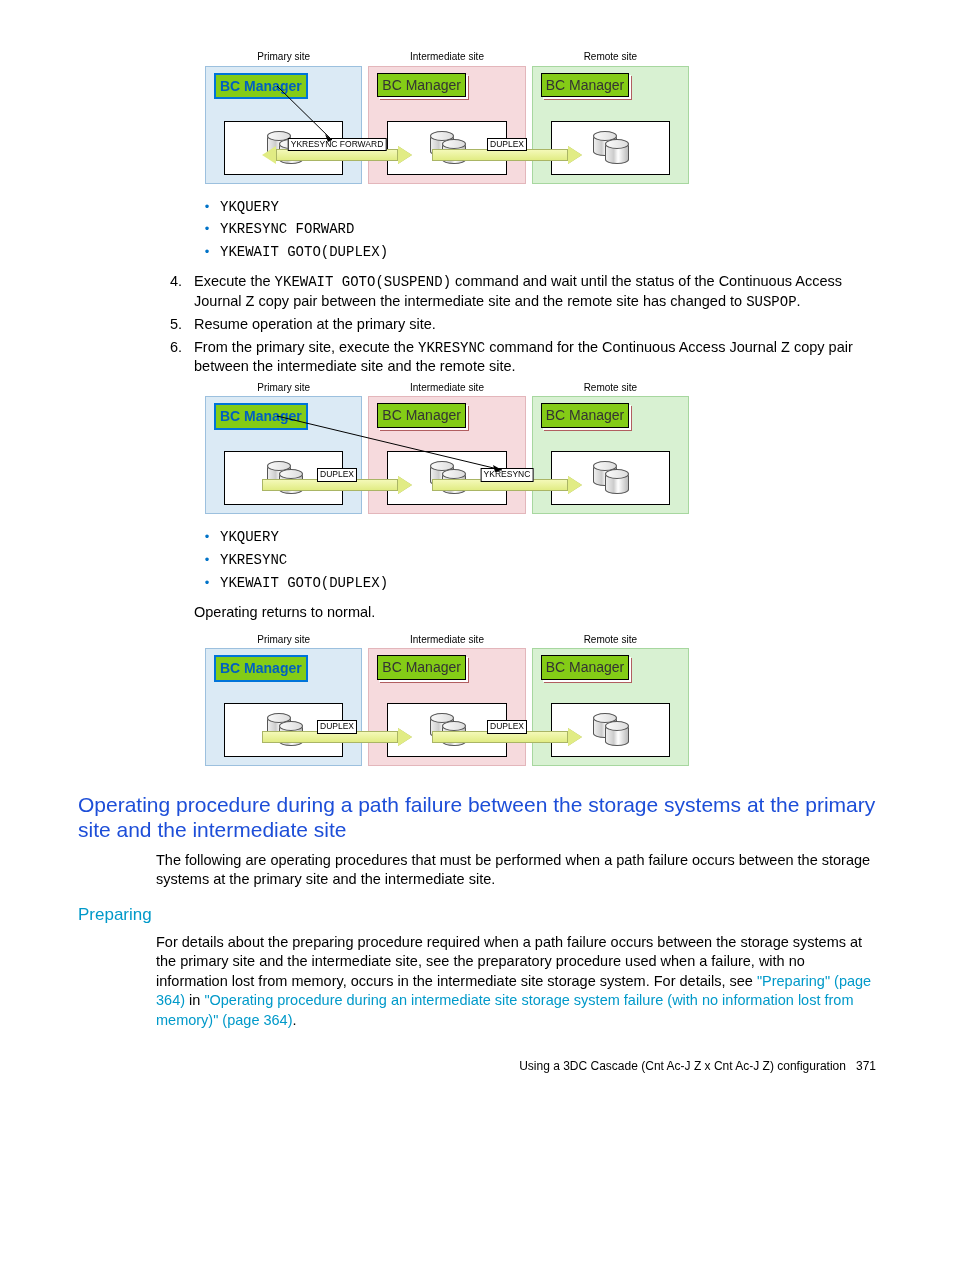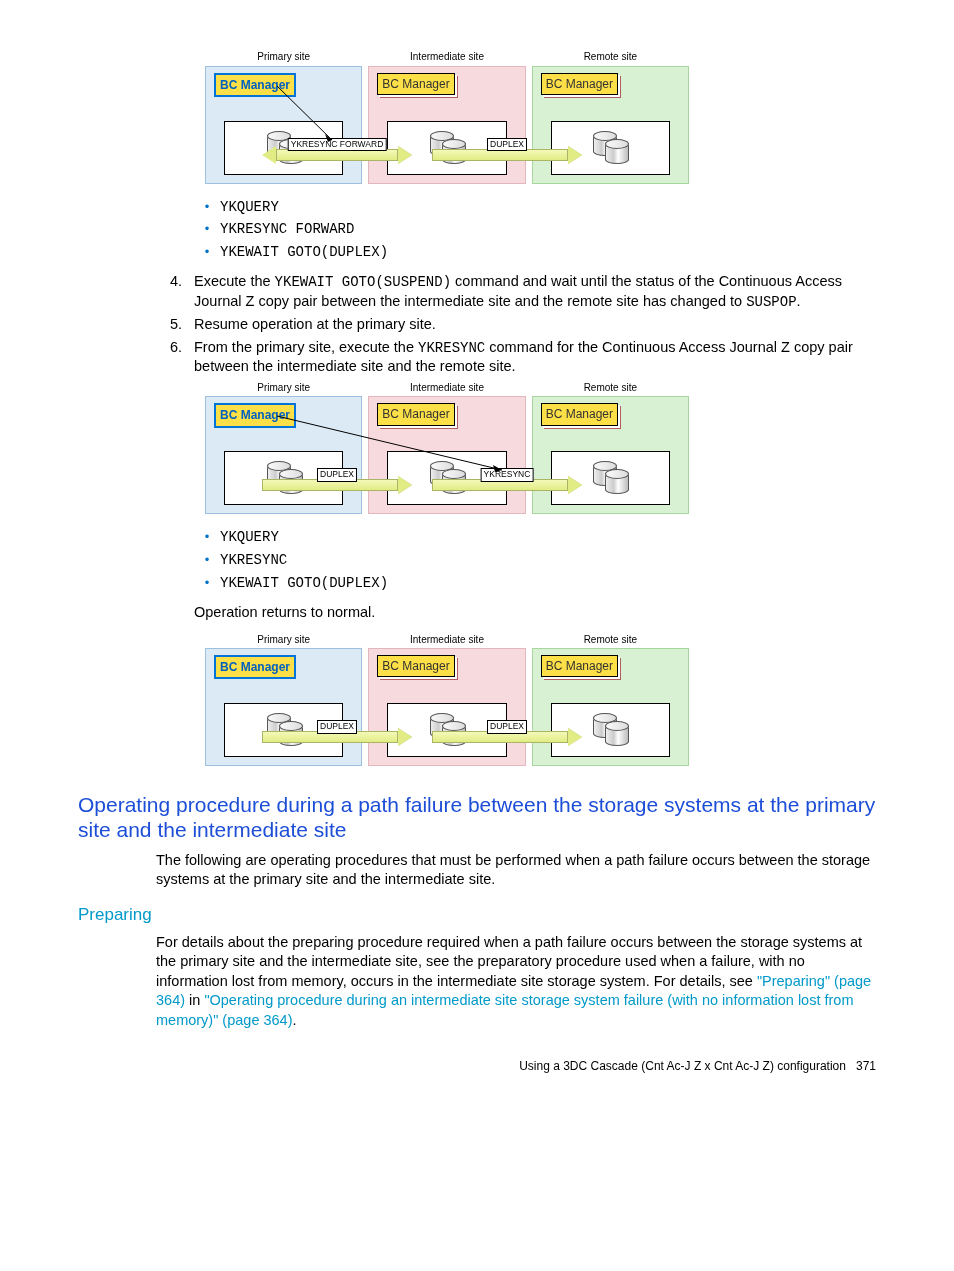--- a/index.html
+++ b/index.html
@@ -41,24 +41,24 @@
     padding: 6px 8px 10px 8px;
     position: relative;
     height: 118px;
     box-sizing: border-box;
   }
   .site-blue   { background: #dbeaf5; border-color: #9cc0de; }
   .site-pink   { background: #f6dadd; border-color: #e3b6bb; }
   .site-green  { background: #d8f1d2; border-color: #a7d79f; }
   .bcm-box {
     display: inline-block;
-    font-size: 12px;
+    font-size: 14px;
     padding: 2px 4px;
     border: 1px solid #000;
-    background: #fde047;
+    background: #84cc16;
     font-family: Arial, sans-serif;
   }
   .bcm-active {
     font-weight: bold;
     color: #0060c0;
     border: 2px solid #0074d9;
   }
   .bcm-inactive {
     box-shadow: 2px 2px 0 #fff, 3px 3px 0 #b15e60;
     color: #333;
@@ -342,21 +342,21 @@
   <div class="bullet-row">
       <div class="bullet-dot">•</div>
       <div class="cmd">YKRESYNC</div>
     </div>
   <div class="bullet-row">
       <div class="bullet-dot">•</div>
       <div class="cmd">YKEWAIT GOTO(DUPLEX)</div>
     </div>
 </div>
 
-<div class="plain-after">Operation returns to normal.</div>
+<div class="plain-after">Operating returns to normal.</div>
 
 <div class="diagram-block">
   <div class="site-labels">
     <div>Primary site</div>
     <div>Intermediate site</div>
     <div>Remote site</div>
   </div>
   <div class="diagram-row">
     <div class="site-box site-blue">
       <span class="bcm-box bcm-active">BC Manager</span>

